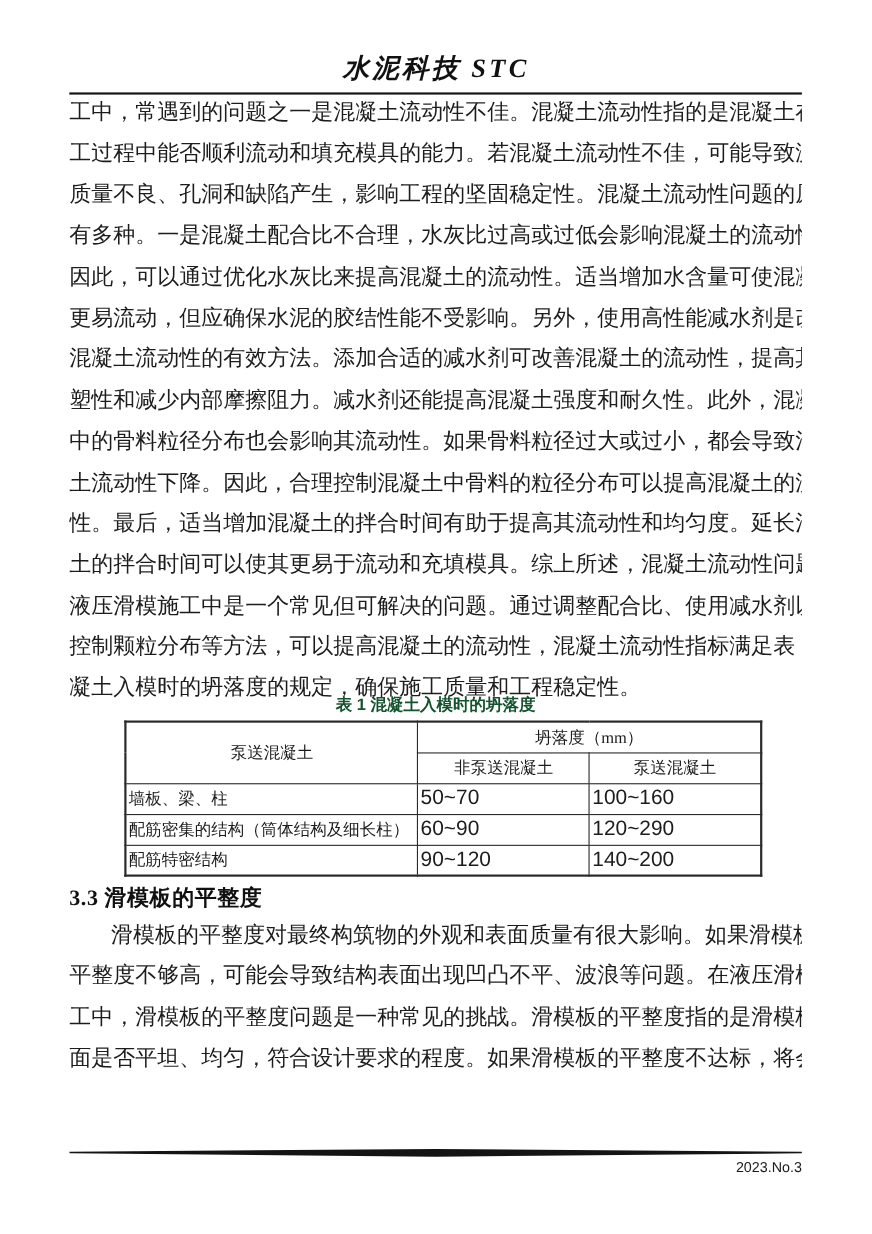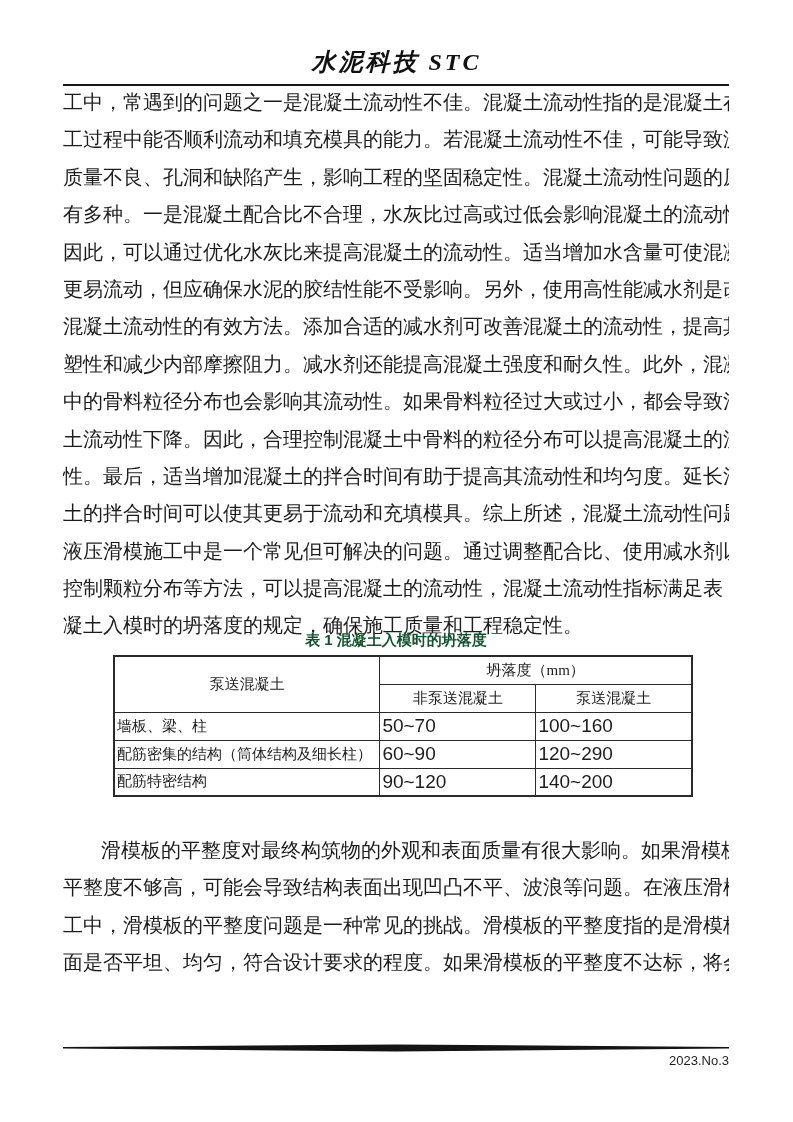--- a/index.html
+++ b/index.html
@@ -174,20 +174,21 @@
         <td class="num">120~290</td>
       </tr>
       <tr>
         <td>配筋特密结构</td>
         <td class="num">90~120</td>
         <td class="num">140~200</td>
       </tr>
     </tbody>
   </table>
 
+  <div class="section-heading">3.3 滑模板的平整度</div>
 
   <div class="para para-2">
     <span class="line indent">滑模板的平整度对最终构筑物的外观和表面质量有很大影响。如果滑模板的</span>
     <span class="line">平整度不够高，可能会导致结构表面出现凹凸不平、波浪等问题。在液压滑模施</span>
     <span class="line">工中，滑模板的平整度问题是一种常见的挑战。滑模板的平整度指的是滑模板表</span>
     <span class="line">面是否平坦、均匀，符合设计要求的程度。如果滑模板的平整度不达标，将会影</span>
   </div>
 
   <svg class="footer-rule" viewBox="0 0 666 8" preserveAspectRatio="none">
     <polygon points="0,3 333,0.5 666,3 666,4.5 333,7.5 0,4.5" fill="#141414"></polygon>

